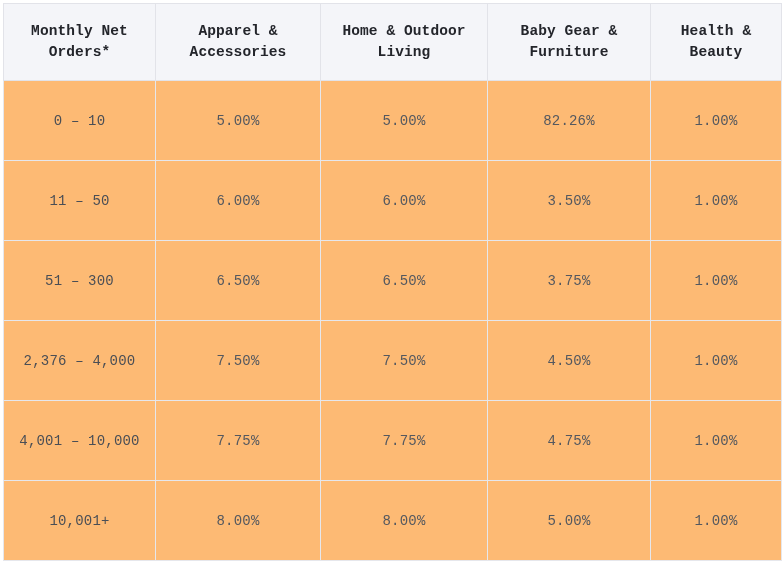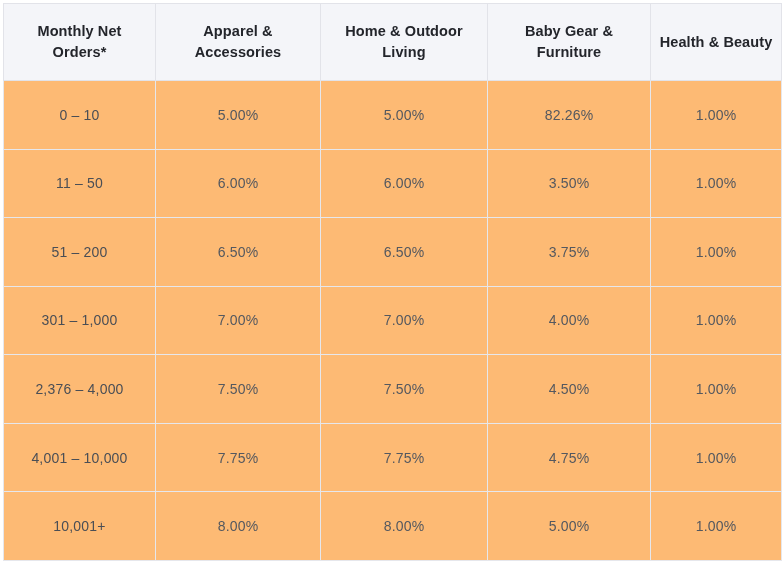--- a/index.html
+++ b/index.html
@@ -15,20 +15,21 @@
     -webkit-font-smoothing: antialiased;
   }
 
   .table-wrap {
     position: absolute;
     left: 3px;
     top: 3px;
     width: 778px;
     height: 558px;
     box-sizing: border-box;
+    font-family: Liberation Mono, monospace;
   }
 
   table.rate-table {
     width: 100%;
     height: 100%;
     border-collapse: collapse;
     table-layout: fixed;
     background: #ffffff;
   }
 
@@ -107,31 +108,24 @@
         <td>1.00%</td>
       </tr>
       <tr>
         <td class="tier-cell">11 – 50</td>
         <td>6.00%</td>
         <td>6.00%</td>
         <td>3.50%</td>
         <td>1.00%</td>
       </tr>
       <tr>
-        <td class="tier-cell">51 – 200</td>
+        <td class="tier-cell">51 – 300</td>
         <td>6.50%</td>
         <td>6.50%</td>
         <td>3.75%</td>
-        <td>1.00%</td>
-      </tr>
-      <tr>
-        <td class="tier-cell">301 – 1,000</td>
-        <td>7.00%</td>
-        <td>7.00%</td>
-        <td>4.00%</td>
         <td>1.00%</td>
       </tr>
       <tr>
         <td class="tier-cell">2,376 – 4,000</td>
         <td>7.50%</td>
         <td>7.50%</td>
         <td>4.50%</td>
         <td>1.00%</td>
       </tr>
       <tr>

